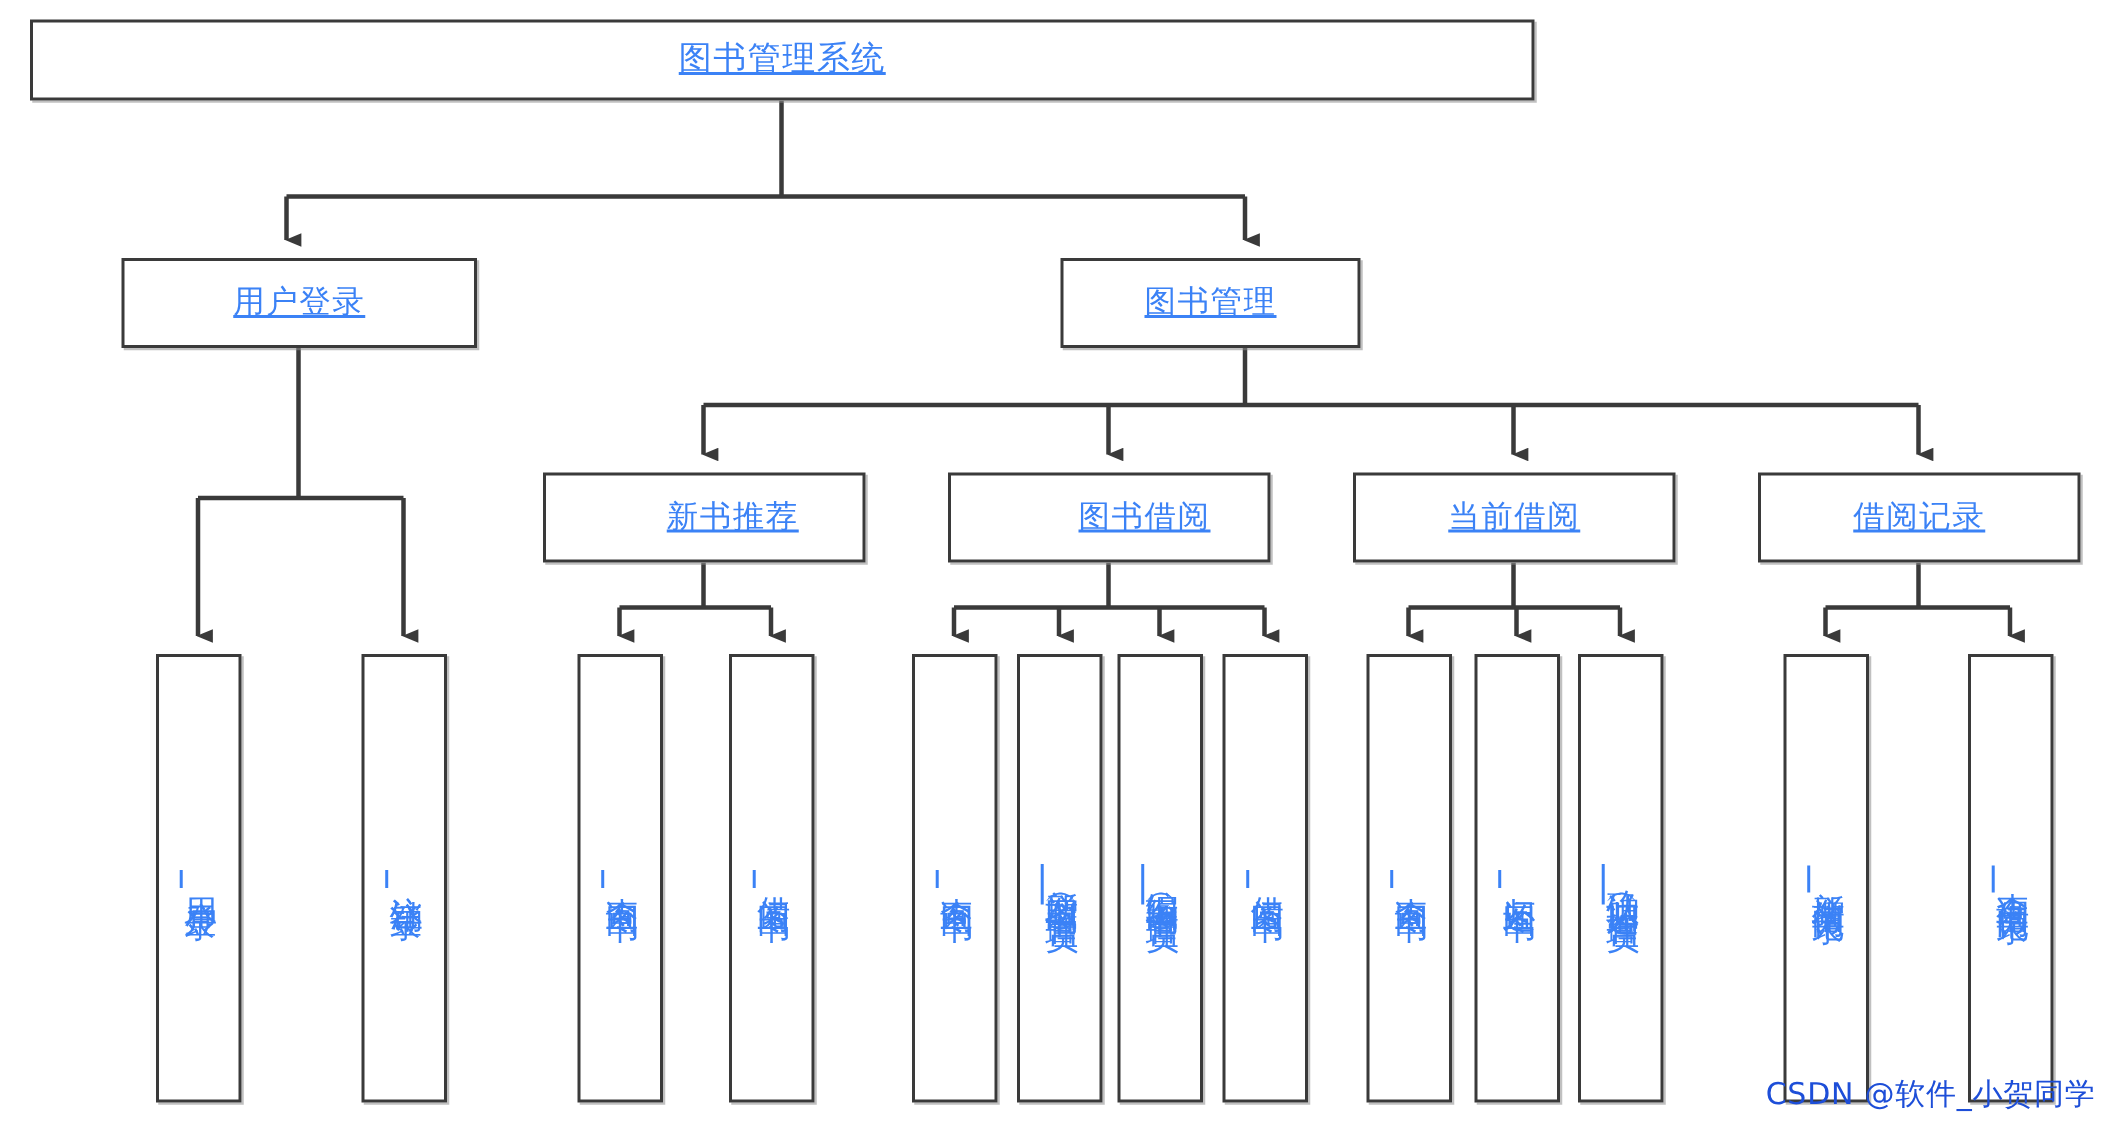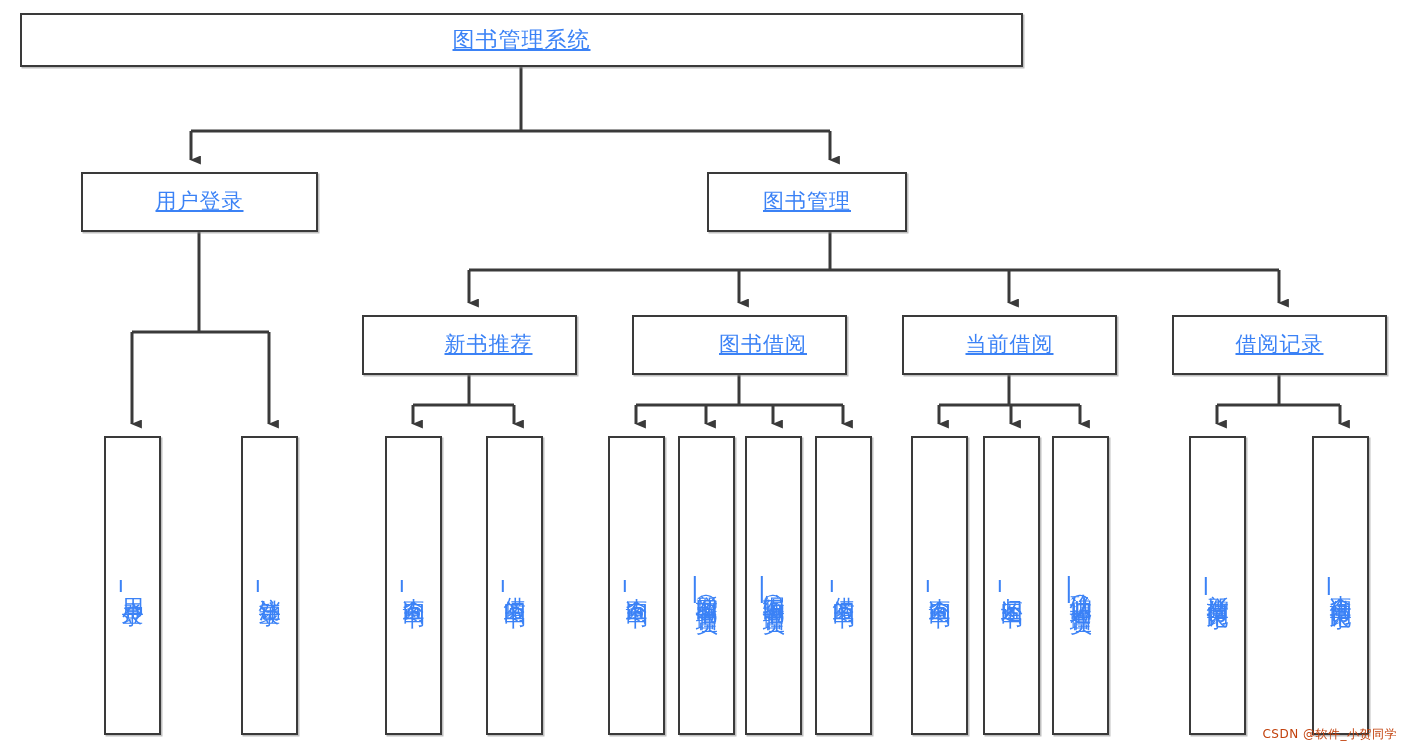--- a/index.html
+++ b/index.html
@@ -52,22 +52,22 @@
     height:100%;
     display:flex;
     align-items:center;
     justify-content:center;
   }
   .node.leaf.tall .lbl{align-items:flex-start;padding-top:4px;}
 
   .watermark{
     position:absolute;
     right:8px;bottom:4px;
-    font-size:12px;
-    color:#c2410c;
+    font-size:20px;
+    color:#1d4ed8;
     letter-spacing:.5px;
     white-space:nowrap;
     z-index:5;
   }
 </style>
 </head>
 <body>
 
 <div id="stage">
 

